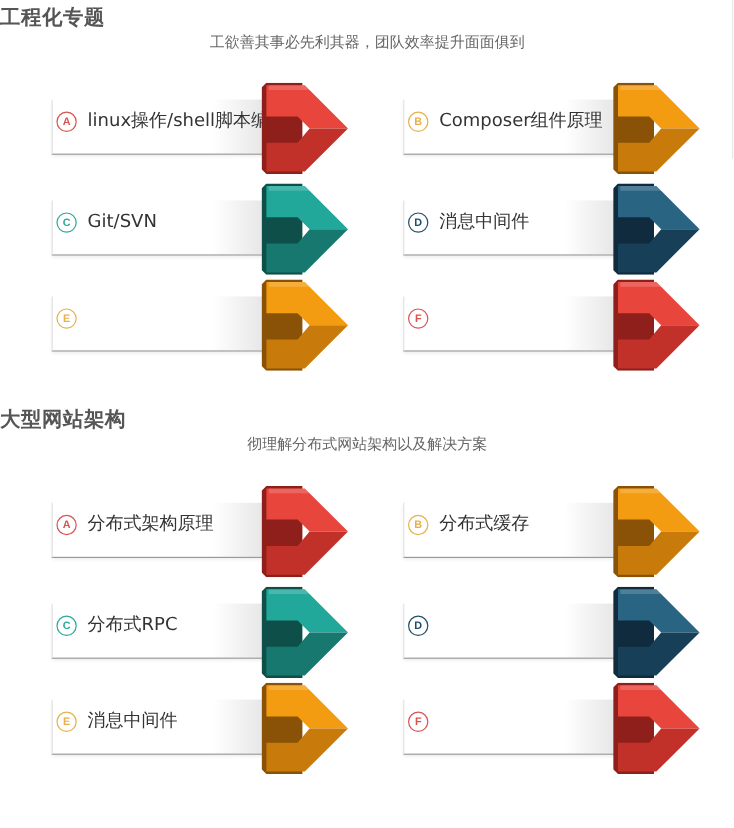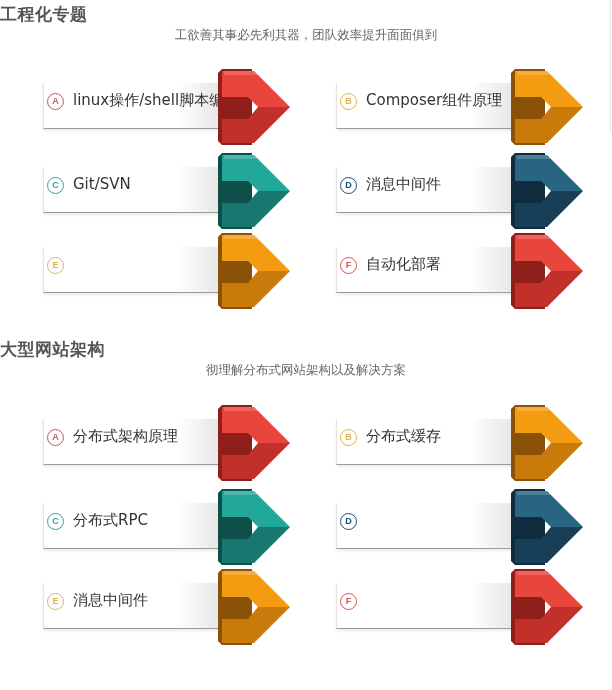--- a/index.html
+++ b/index.html
@@ -98,21 +98,20 @@
     <svg class="arrow" viewBox="0 0 74 76">
       <polygon class="p-fold" points="0,4 4,0 34,0 34,76 4,76 0,72" fill="#8a5206"></polygon>
       <polygon class="p-top" points="4,2 36,2 72,38 40,38 30,28 4,28" fill="#f39c12"></polygon>
       <polygon class="p-bot" points="40,38 72,38 36,74 4,74 4,50 30,50" fill="#c87b0a"></polygon>
       <polygon fill="rgba(255,255,255,0.18)" points="6,2 36,2 40,6 6,6"></polygon>
     </svg>
   </div>
     <div class="card" style="left: 336px; top: 233px;">
     <div class="band"></div>
     <div class="badge" style="border-color: rgb(217, 83, 79); color: rgb(217, 83, 79);">F</div>
-    <div class="label">自动化部署</div>
     <svg class="arrow" viewBox="0 0 74 76">
       <polygon class="p-fold" points="0,4 4,0 34,0 34,76 4,76 0,72" fill="#8e1f1b"></polygon>
       <polygon class="p-top" points="4,2 36,2 72,38 40,38 30,28 4,28" fill="#e8453c"></polygon>
       <polygon class="p-bot" points="40,38 72,38 36,74 4,74 4,50 30,50" fill="#c2302a"></polygon>
       <polygon fill="rgba(255,255,255,0.18)" points="6,2 36,2 40,6 6,6"></polygon>
     </svg>
   </div>
     <div class="card" style="left: 43px; top: 405px;">
     <div class="band"></div>
     <div class="badge" style="border-color: rgb(217, 83, 79); color: rgb(217, 83, 79);">A</div>

